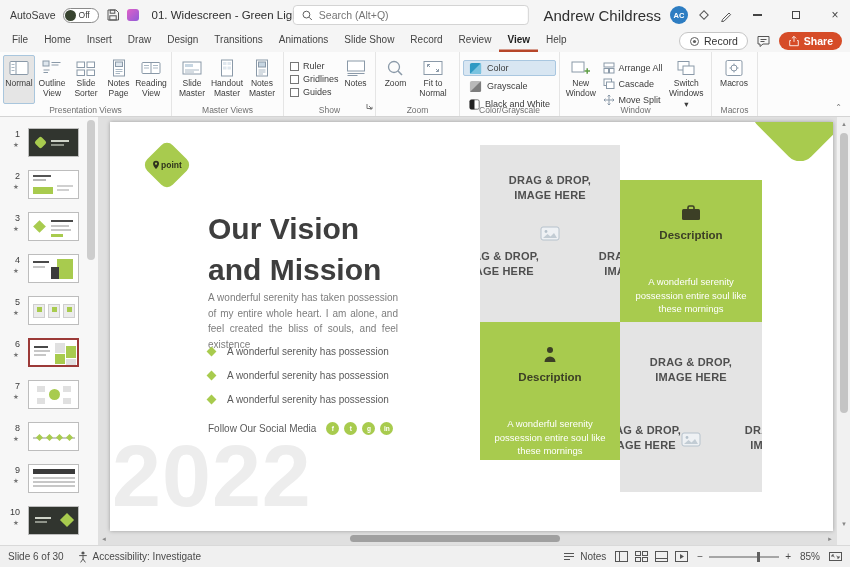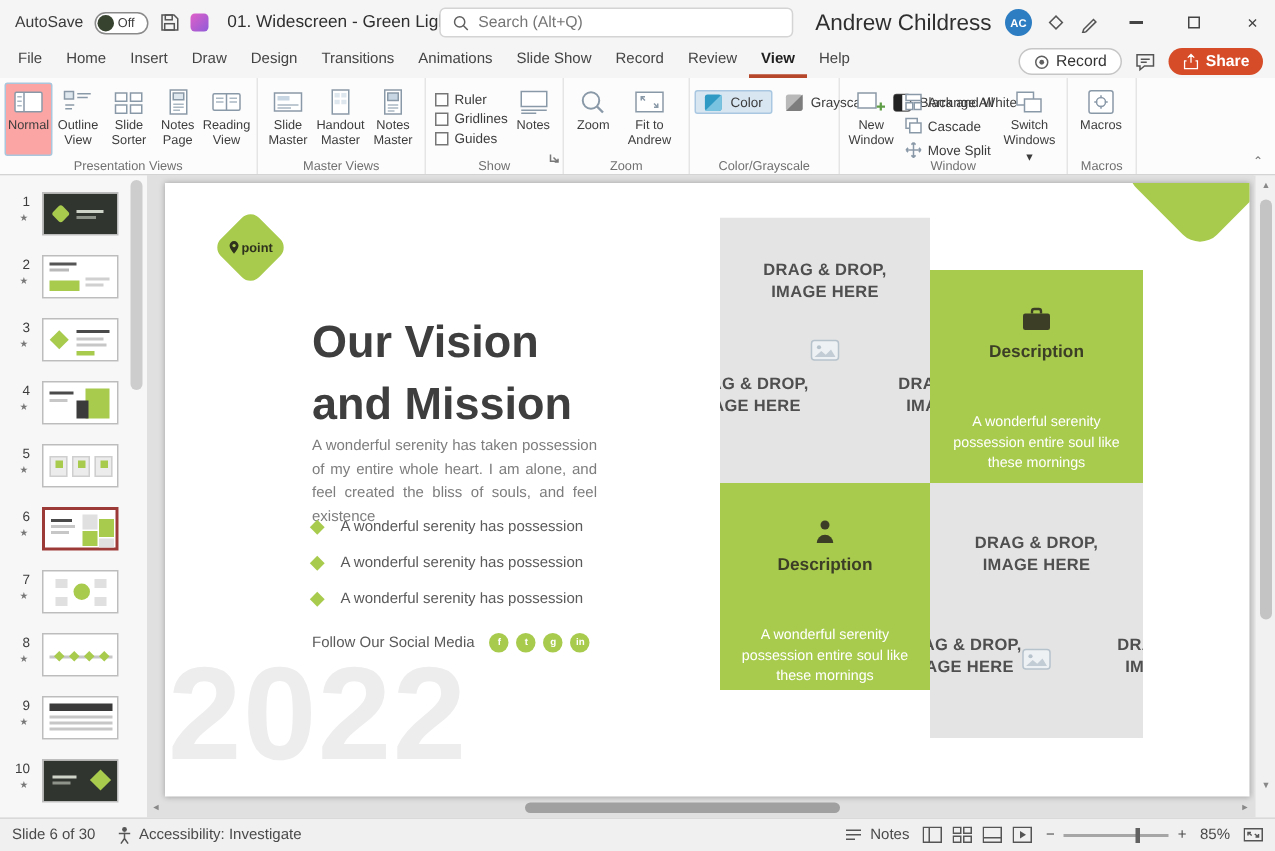--- a/index.html
+++ b/index.html
@@ -34,26 +34,26 @@
   .tr-right { margin-left:auto; display:flex; align-items:center; gap:8px; padding-right:8px; }
   .pill { height:18px; border-radius:9px; display:flex; align-items:center; gap:4px; padding:0 9px; font-size:10.5px; }
   .record-pill { background:#fff; border:1px solid #c6c6c6; color:#333; }
   .share-pill { background:#d64c28; color:#fff; font-weight:bold; }
   
   .ribbon { position:absolute; top:52px; left:0; right:0; height:65px; background:#fcfcfc; border-bottom:1px solid #d4d4d4; display:flex; }
   .rgroup { position:relative; height:100%; border-right:1px solid #e5e5e5; padding:3px 3px 13px 3px; display:flex; align-items:flex-start; }
   .rgroup-label { position:absolute; bottom:1px; left:0; right:0; text-align:center; font-size:8.5px; color:#707070; white-space:nowrap; }
   .rbtn { display:flex; flex-direction:column; align-items:center; justify-content:flex-start; min-height:49px; padding-top:2px; text-align:center; cursor:default; border:1px solid transparent; border-radius:2px; }
   .rbtn .rlbl { font-size:8.5px; line-height:1.15; color:#3c3c3c; margin-top:1px; }
-  .rbtn.sel { background:#fca5a5; border-color:#a9c6dd; }
+  .rbtn.sel { background:#e5e5e5; border-color:#a9c6dd; }
   .ric { flex:none; }
   .chkcol { display:flex; flex-direction:column; gap:3px; padding:6px 2px 0 3px; }
   .chk { display:flex; align-items:center; gap:4px; font-size:9px; color:#3c3c3c; white-space:nowrap; }
   .chk .box { width:9px; height:9px; border:1px solid #767676; background:#fff; flex:none; }
-  .crows { display:flex; flex-direction:row; gap:2px; padding-top:5px; width:100%; }
+  .crows { display:flex; flex-direction:column; gap:2px; padding-top:5px; width:100%; }
   .crow { display:flex; align-items:center; gap:5px; height:16px; padding:0 5px; font-size:9px; color:#3c3c3c; border:1px solid transparent; border-radius:2px; white-space:nowrap; }
   .crow.sel { background:#d8e6f2; border-color:#a9c7e0; }
   .srowcol { display:flex; flex-direction:column; gap:4px; padding:7px 2px 0 4px; }
   .srow { display:flex; align-items:center; gap:4px; font-size:9px; color:#3c3c3c; white-space:nowrap; }
   .launcher { position:absolute; right:2px; bottom:2px; }
   .collapse-chevron { position:absolute; right:8px; bottom:4px; font-size:8px; color:#777; }
   
   .thumbpanel { position:absolute; left:0; top:117px; width:98px; bottom:22px; background:#f7f7f7; overflow:hidden; }
   .titem { position:absolute; left:0; width:98px; height:40px; }
   .tnum { position:absolute; left:6px; top:1px; width:14px; text-align:right; font-size:9px; color:#3c3c3c; }
@@ -310,21 +310,21 @@
           <circle cx="9" cy="9" r="5.5" fill="none" stroke="#8a99a8" stroke-width="1.3"></circle>
           <path d="M13 13 l4 4" stroke="#8a99a8" stroke-width="1.6"></path>
         </svg>
       <span class="rlbl">Zoom</span>
     </div>
     <div class="rbtn" style="width:42px">
       <svg class="ric" width="22" height="20" viewBox="0 0 22 20">
           <rect x="2" y="3.5" width="18" height="13" fill="#fff" stroke="#8a99a8"></rect>
           <path d="M8 9 L5.5 6.5 M5.5 9 V6.5 h2.5 M14 11 l2.5 2.5 M16.5 11 v2.5 h-2.5" stroke="#8a99a8" fill="none"></path>
         </svg>
-      <span class="rlbl">Fit to Andrew</span>
+      <span class="rlbl">Fit to Normal</span>
     </div>
     <div class="rgroup-label">Zoom</div>
   </div>
 
   <div class="rgroup" style="width:100px">
     <div class="crows">
       <div class="crow sel">
         <svg width="13" height="13" viewBox="0 0 14 14">
             <rect x="1" y="1" width="12" height="12" rx="2" fill="#2f9ac4"></rect>
             <path d="M1 13 L13 1 V11 a2 2 0 0 1 -2 2 z" fill="#7ac3e0"></path>

